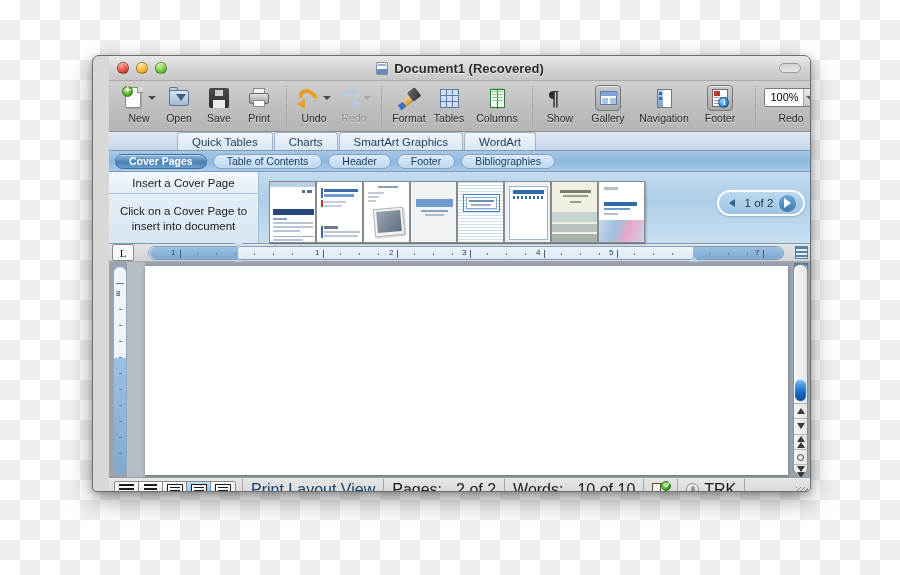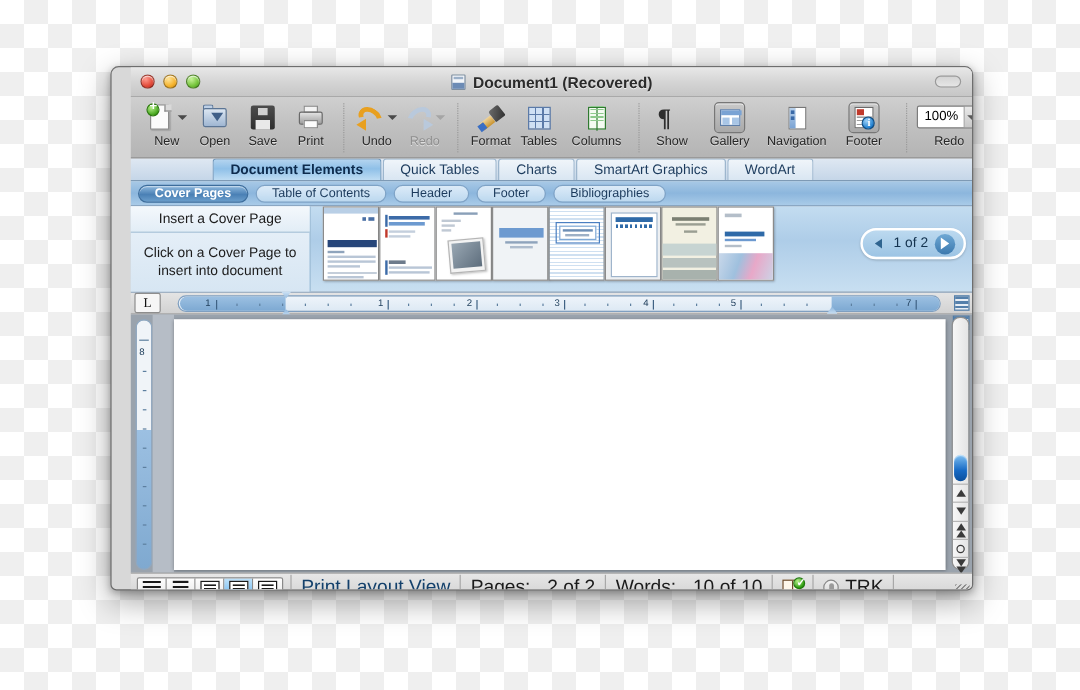--- a/index.html
+++ b/index.html
@@ -174,21 +174,21 @@
     background:linear-gradient(to bottom,#c3dcf0 0%,#aecde8 40%,#c8dff1 100%);
     border-bottom:1px solid #7e9ab5;
   }
   .gal-left{ width:150px; border-right:1px solid #9fbdd6; display:flex; flex-direction:column;
              background:linear-gradient(to bottom,#eaf2f9,#d7e6f3);}
   .gal-title{ height:22px; display:flex;align-items:center;justify-content:center;
               font-size:11.5px; color:#1b1b1b; border-bottom:1px solid #a9c3d8;
               background:linear-gradient(to bottom,#f4f8fc,#e2edf6);}
   .gal-hint{ flex:1; display:flex;align-items:center;justify-content:center; text-align:center;
              font-size:11.5px; color:#1b1b1b; line-height:15px; padding:0 6px;}
-  .gal-strip{ flex:1; display:flex; align-items:flex-start; padding:0 8px 0 10px; position:relative;}
+  .gal-strip{ flex:1; display:flex; align-items:flex-end; padding:0 8px 0 10px; position:relative;}
   .thumb{ width:47px; height:62px; background:#fff; border:1px solid #8b8b8b;
           box-shadow:1px 1px 2px rgba(0,0,0,.3); position:relative; overflow:hidden; flex:none;}
   .thumb .ln{ position:absolute; background:#cfd6de; height:1px; }
   .galnav{ position:absolute; right:5px; top:18px; width:88px; height:26px; border-radius:13px;
            border:2px solid #ffffff; display:flex;align-items:center;justify-content:center; gap:6px;
            background:linear-gradient(to bottom,#bcd9ef,#9cc4e4);
            box-shadow:0 1px 2px rgba(0,0,0,.2);}
   .galnav .lbl{ font-size:11.5px; color:#14334f; }
   .navbtn{ width:17px;height:17px;border-radius:50%;
            background:linear-gradient(to bottom,#6fa8d4,#3c79ae); display:flex;align-items:center;justify-content:center;}
@@ -460,23 +460,20 @@
         <div class="tlabel">Redo</div>
       </div>
       <div class="titem">
         
         
       </div>
     </div>
   </div>
 
   <div class="ribtabs">
-    <div class="rtab active">
-        <span>Document Elements</span>
-      </div>
     <div class="rtab">
         <span>Quick Tables</span>
       </div>
     <div class="rtab">
         <span>Charts</span>
       </div>
     <div class="rtab">
         <span>SmartArt Graphics</span>
       </div>
     <div class="rtab">

